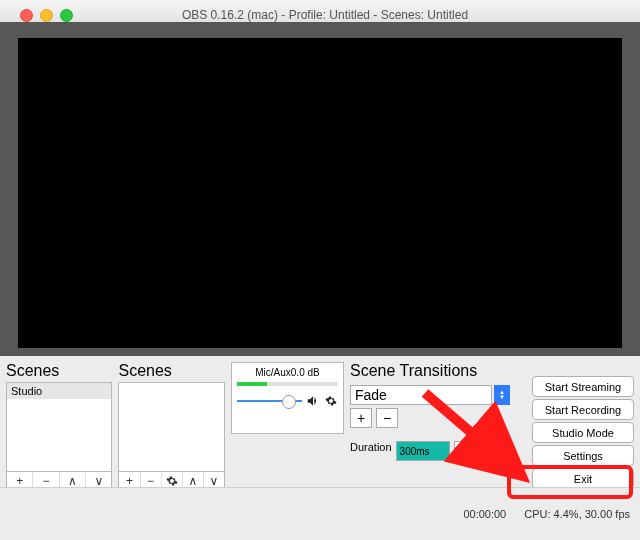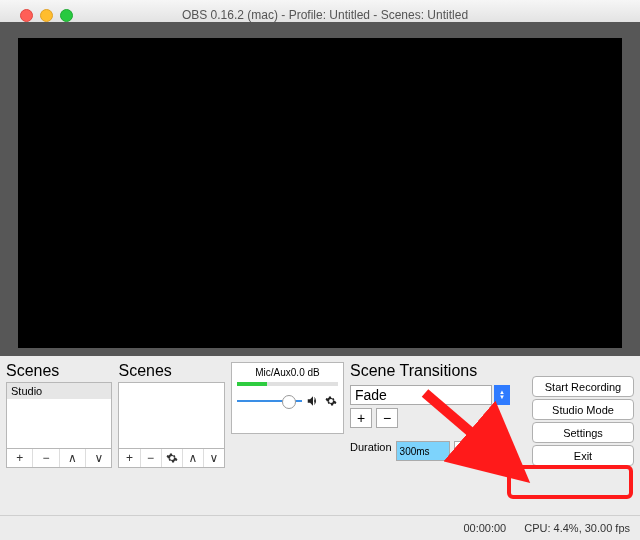--- a/index.html
+++ b/index.html
@@ -35,28 +35,28 @@
 .right-col{flex:1;display:flex;gap:22px}
 .trans-col{width:160px;display:flex;flex-direction:column;gap:3px;position:relative}
 .select-row{display:flex;gap:2px}
 .sel-box{flex:1;height:18px;background:#fff;border:1px solid #aaa;font-size:14px;padding:0 4px;display:flex;align-items:center}
 .sel-arrows{width:16px;background:#2f7bff;display:flex;flex-direction:column;align-items:center;justify-content:center}
 .sel-arrows span{color:#fff;font-size:6px;line-height:5px}
 .inline-row{display:flex;align-items:center;gap:4px}
 .plus-btn{width:20px;height:18px;border:1px solid #aaa;background:#fff;display:flex;align-items:center;justify-content:center;font-size:14px}
 .dash-btn{width:20px;height:18px;border:1px solid #aaa;background:#fff;display:flex;align-items:center;justify-content:center;font-size:14px}
 .dur-row{display:flex;gap:4px;margin-top:10px}
-.dur-in{width:46px;height:18px;background:#7dd3fc;border:1px solid #aaa;font-size:10px;padding:0 3px;display:flex;align-items:center}
+.dur-in{width:46px;height:18px;background:#14b8a6;border:1px solid #aaa;font-size:10px;padding:0 3px;display:flex;align-items:center}
 .stepper{width:12px;height:20px;border:1px solid #aaa;background:#fff;display:flex;flex-direction:column}
 .stepper div{flex:1;font-size:6px;text-align:center;line-height:8px;color:#666}
 .btn-col{width:102px;display:flex;flex-direction:column;gap:0;padding-top:14px}
 .btn{height:19px;background:#fff;border:1px solid #b0b0b0;border-radius:4px;font-size:11px;display:flex;align-items:center;justify-content:center;margin-bottom:2px}
 .highlight{position:absolute;border:4px solid #ff1a1a;border-radius:6px;pointer-events:none}
 .arrow-svg{position:absolute;pointer-events:none}
-.statusbar{height:20px;border-top:1px solid #cfcfcf;display:flex;align-items:center;justify-content:flex-end;gap:18px;padding:2px 10px;font-size:11px;color:#333;background:#ececec;position:absolute;bottom:0;left:0;right:0}
+.statusbar{height:20px;border-top:1px solid #cfcfcf;display:flex;align-items:center;justify-content:flex-end;gap:18px;padding:16px 10px;font-size:11px;color:#333;background:#ececec;position:absolute;bottom:0;left:0;right:0}
 svg{display:block}
 </style>
 </head>
 <body>
 
 <div class="window">
 
   <div class="titlebar">
     <div class="tl-dot dot-red"></div>
     <div class="tl-dot dot-yel"></div>
@@ -146,20 +146,21 @@
             <span>Duration</span>
             <div class="dur-in">300ms</div>
             <div class="stepper">
                 <div>▴</div>
                 <div>▾</div>
               </div>
           </div>
         </div>
 
         <div class="btn-col">
+          <div class="btn">Start Streaming</div>
           <div class="btn">Start Recording</div>
           <div class="btn">Studio Mode</div>
           <div class="btn">Settings</div>
           <div class="btn">Exit</div>
         </div>
       </div>
 
     </div>
 
     <div class="statusbar">

